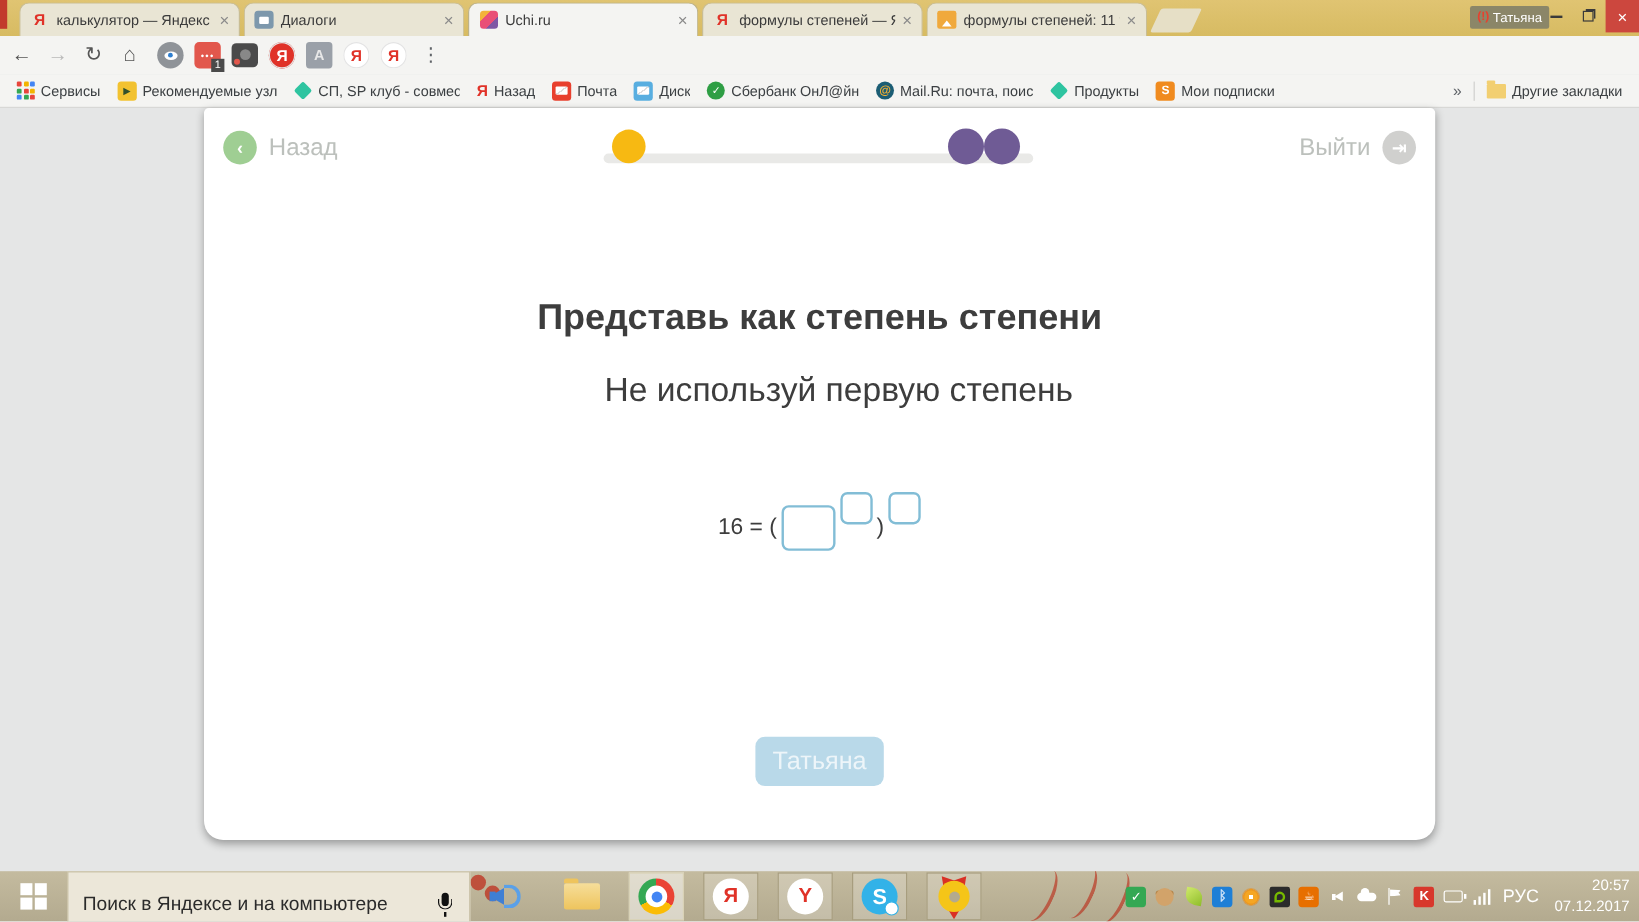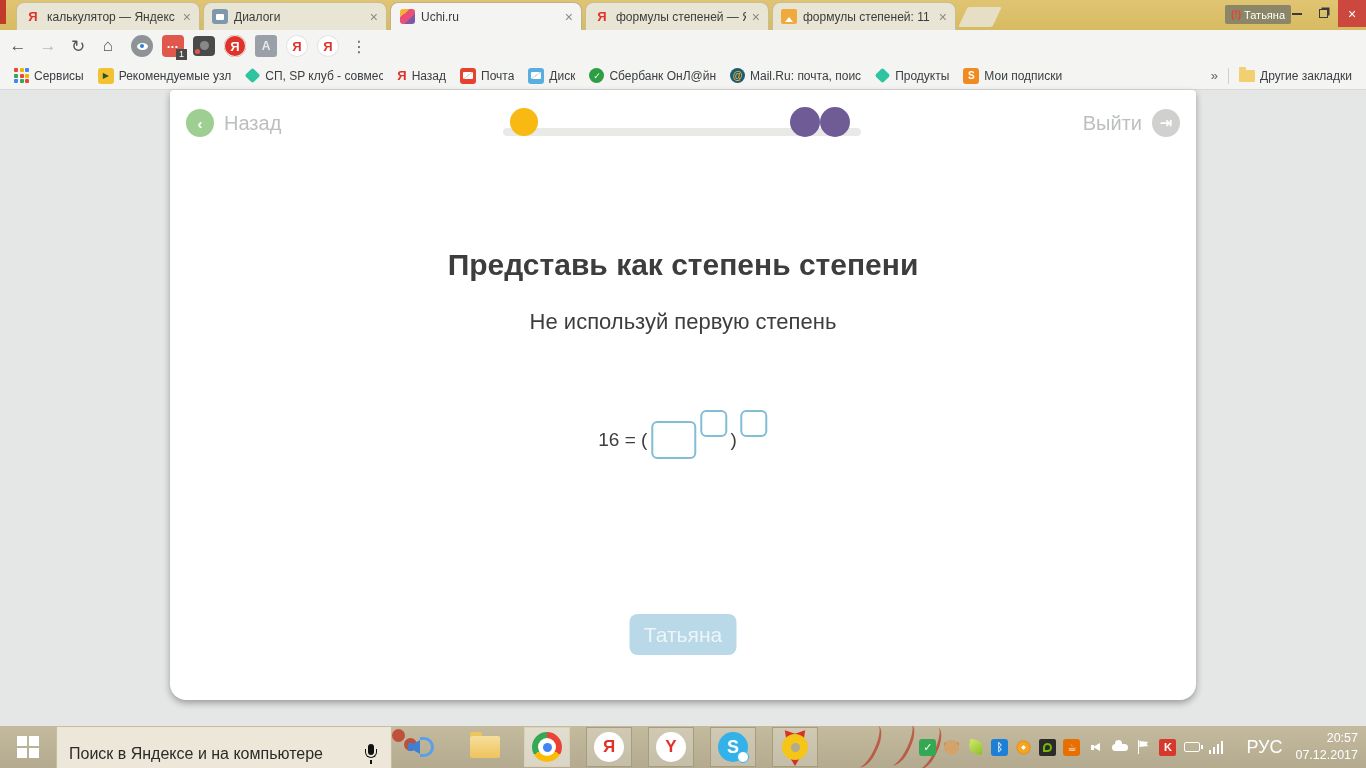--- a/index.html
+++ b/index.html
@@ -102,22 +102,22 @@
   .gray-circle { width:28px; height:28px; border-radius:50%; background:#d0d0ce; color:#fff; display:flex; align-items:center; justify-content:center; font-size:15px; font-weight:bold; }
 
   .progress-track { position:absolute; left:333px; top:38px; width:358px; height:8px; background:#e9e9e7; border-radius:4px; }
   .pdot { position:absolute; border-radius:50%; }
   .pdot.current { left:340px; top:18px; width:28px; height:28px; background:#f7b912; }
   .pdot.next1 { left:620px; top:17px; width:30px; height:30px; background:#6f5b95; }
   .pdot.next2 { left:650px; top:17px; width:30px; height:30px; background:#6f5b95; }
 
   .lesson-title { position:absolute; left:0; top:158px; width:100%; text-align:center;
     font-size:30px; font-weight:bold; color:#3d3d3d; }
-  .lesson-subtitle { position:absolute; left:0; top:219px; width:100%; text-align:center;
-    font-size:22px; color:#3d3d3d; }
+  .lesson-subtitle { position:absolute; left:16px; top:219px; width:100%; text-align:center;
+    font-size:28px; color:#3d3d3d; }
 
   .equation { position:absolute; left:50%; top:318px; transform:translateX(-50%);
     display:flex; align-items:center; height:64px; }
   .eq-text { font-size:19px; color:#3d3d3d; white-space:pre; }
   .eq-input { border:2px solid #82bdd6; border-radius:6px; background:#fff; outline:none;
     font-size:20px; text-align:center; color:#3d3d3d; }
   .eq-base { width:45px; height:38px; margin-left:4px; }
   .eq-sup { width:27px; height:27px; transform:translateY(-17px); margin-left:4px; }
   .eq-close { margin-left:3px; }
 
@@ -195,21 +195,21 @@
   .tr-cloud { width:16px; height:7px; background:#fff; border-radius:6px; position:relative; }
   .tr-cloud::before { content:""; position:absolute; left:3px; top:-4px; width:7px; height:7px; border-radius:50%; background:#fff; }
   .tr-flag { position:relative; width:12px; height:14px; }
   .tr-flag::before { content:""; position:absolute; left:0; top:0; width:1.5px; height:14px; background:#fff; }
   .tr-flag::after { content:""; position:absolute; left:1.5px; top:1px; width:9px; height:6px; background:#fff; clip-path:polygon(0 0,100% 15%,78% 50%,100% 85%,0 100%); }
   .tr-kasp { background:#d8382c; border-radius:2px; font-weight:bold; font-size:11px; }
   .tr-batt { width:16px; height:10px; border:1.5px solid #fff; border-radius:2px; position:relative; }
   .tr-batt::after { content:""; position:absolute; right:-4px; top:2px; width:2px; height:4px; background:#fff; }
   .tr-sig { display:flex; align-items:flex-end; gap:1.5px; height:13px; }
   .tr-sig i { width:2.5px; background:#fff; display:block; }
-  .tr-lang { color:#fff; font-size:18px; margin-left:15px; }
+  .tr-lang { color:#fff; font-size:15px; margin-left:2px; }
   .tr-clock { color:#fff; font-size:12.5px; text-align:right; line-height:1.35; margin:0 6px 0 6px; }
 </style>
 </head>
 <body>
 
 <div class="titlebar">
   <span class="theme-sliver"></span>
   <div class="tabs">
     <div class="tab">
       <span class="favicon">

